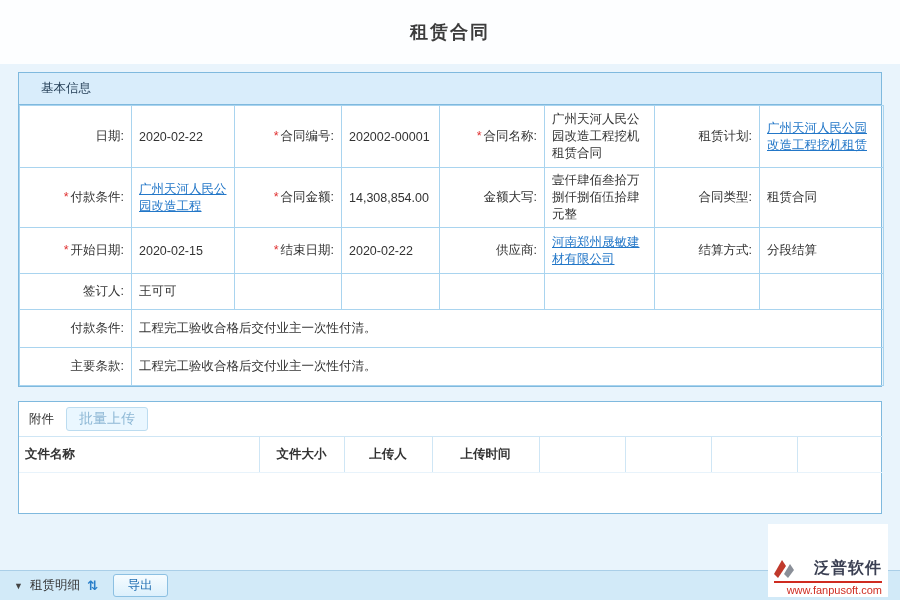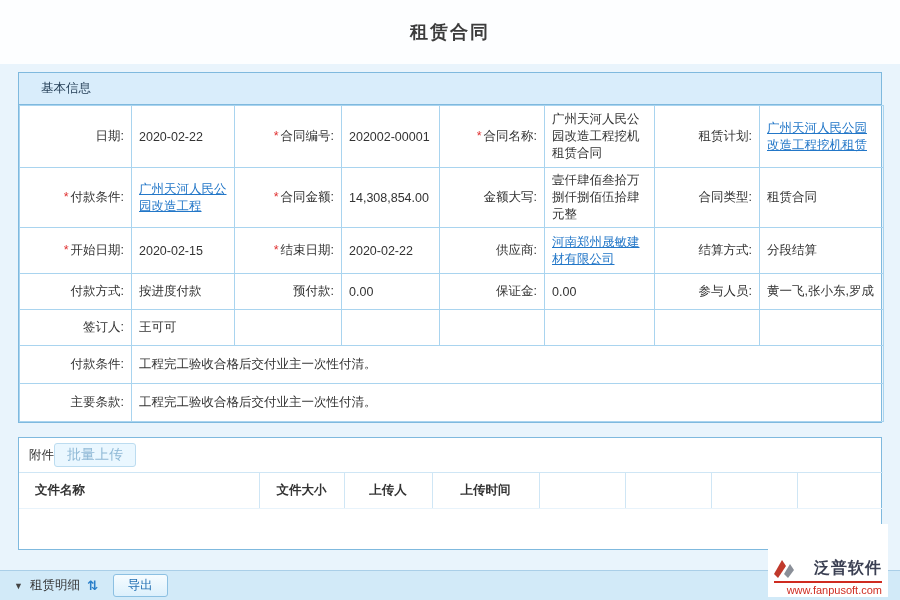--- a/index.html
+++ b/index.html
@@ -19,24 +19,24 @@
   table.grid { width: 100%; border-collapse: collapse; table-layout: fixed; }
   table.grid td { border: 1px solid #a9d4ef; padding: 4px 7px; vertical-align: middle; word-break: break-all; }
   td.label { text-align: right; white-space: nowrap; }
   .star { color: #e03131; margin-right: 2px; }
   .link { color: #2377c8; text-decoration: underline; cursor: pointer; }
   tr.r1 td { height: 62px; } tr.r2 td { height: 54px; } tr.r3 td { height: 46px; }
   tr.r4 td { height: 36px; } tr.r5 td { height: 36px; }
   tr.r6 td { height: 38px; } tr.r7 td { height: 38px; }
 
   .attach-panel { margin: 14px 18px 0; background: #fff; border: 1px solid #7fb9de; }
-  .attach-toolbar { display: flex; align-items: center; padding: 5px 10px; }
+  .attach-toolbar { display: flex; align-items: center; gap: 12px; padding: 5px 10px; }
   .btn-upload { background: #eaf7ff; border: 1px solid #bcdcf0; color: #8fb9d6; padding: 2px 12px; border-radius: 3px; font-size: 14px; cursor: pointer; }
   table.attach { width: 100%; border-collapse: collapse; table-layout: fixed; }
-  table.attach th { border-top: 1px solid #cfe6f5; border-bottom: 1px solid #e8f3fb; border-right: 1px solid #cfe6f5; padding: 9px 16px; font-weight: bold; text-align: center; font-size: 12.5px; color: #333; }
+  table.attach th { border-top: 1px solid #cfe6f5; border-bottom: 1px solid #e8f3fb; border-right: 1px solid #cfe6f5; padding: 9px 6px; font-weight: bold; text-align: center; font-size: 12.5px; color: #333; }
   table.attach th.first { text-align: left; }
   table.attach th.last { border-right: none; }
   .attach-empty { height: 40px; }
 
   .footer-bar { position: absolute; left: 0; right: 0; bottom: 0; height: 30px; background: #d2eaf8; border-top: 1px solid #aacfe8; display: flex; align-items: center; padding: 0 14px; gap: 7px; }
   .collapse-icon { font-size: 9px; color: #444; cursor: pointer; }
   .detail-label { color: #333; }
   .sort-icon { color: #2a7fc9; font-weight: bold; cursor: pointer; font-size: 13px; }
   .btn-export { margin-left: 8px; background: linear-gradient(#f6fcff, #dcf0fc); border: 1px solid #8cc0e2; color: #2470b3; padding: 2px 14px; border-radius: 3px; font-size: 12.5px; cursor: pointer; }
 
@@ -89,30 +89,20 @@
     </tr>
     <tr class="r3">
       <td class="label"><span class="star">*</span><span>开始日期:</span></td>
       <td class="value">2020-02-15</td>
       <td class="label"><span class="star">*</span><span>结束日期:</span></td>
       <td class="value">2020-02-22</td>
       <td class="label"><span class="star"></span><span>供应商:</span></td>
       <td class="value"><span class="link">河南郑州晟敏建材有限公司</span></td>
       <td class="label"><span class="star"></span><span>结算方式:</span></td>
       <td class="value">分段结算</td>
-    </tr>
-    <tr class="r4">
-      <td class="label"><span class="star"></span><span>付款方式:</span></td>
-      <td class="value">按进度付款</td>
-      <td class="label"><span class="star"></span><span>预付款:</span></td>
-      <td class="value">0.00</td>
-      <td class="label"><span class="star"></span><span>保证金:</span></td>
-      <td class="value">0.00</td>
-      <td class="label"><span class="star"></span><span>参与人员:</span></td>
-      <td class="value">黄一飞,张小东,罗成</td>
     </tr>
     <tr class="r5">
       <td class="label"><span class="star"></span><span>签订人:</span></td>
       <td class="value">王可可</td>
       <td class="label"></td>
       <td class="value"></td>
       <td class="label"></td>
       <td class="value"></td>
       <td class="label"></td>
       <td class="value"></td>

